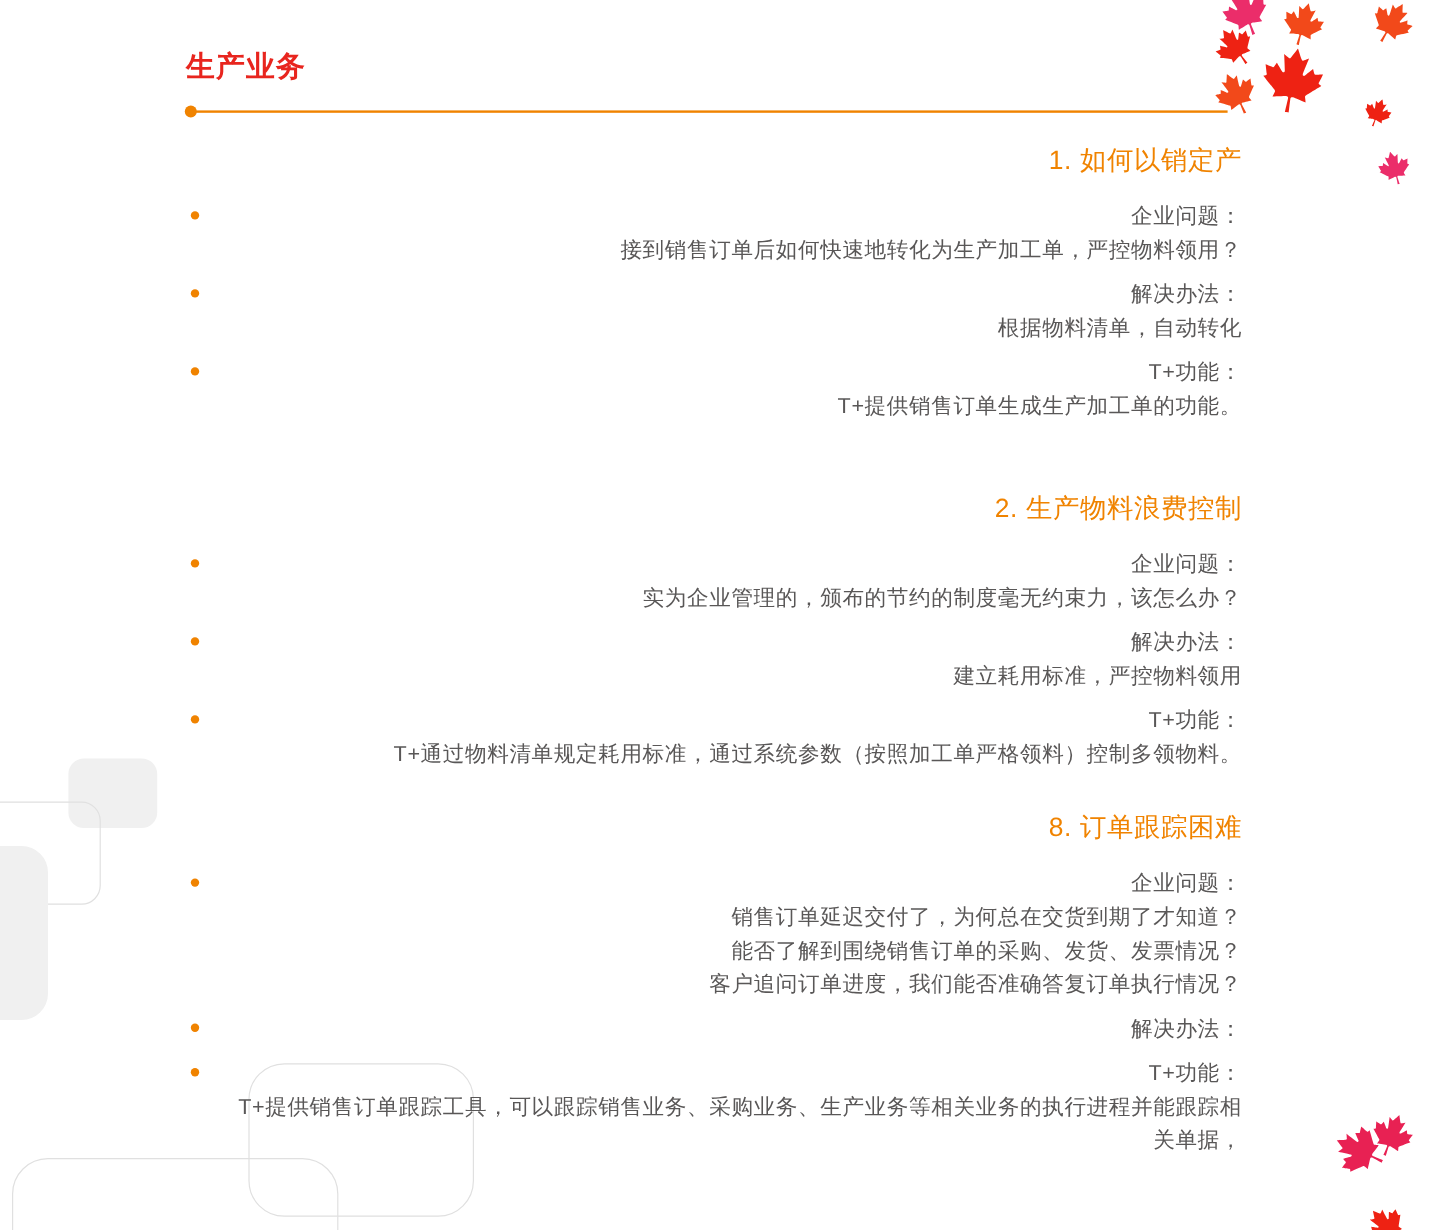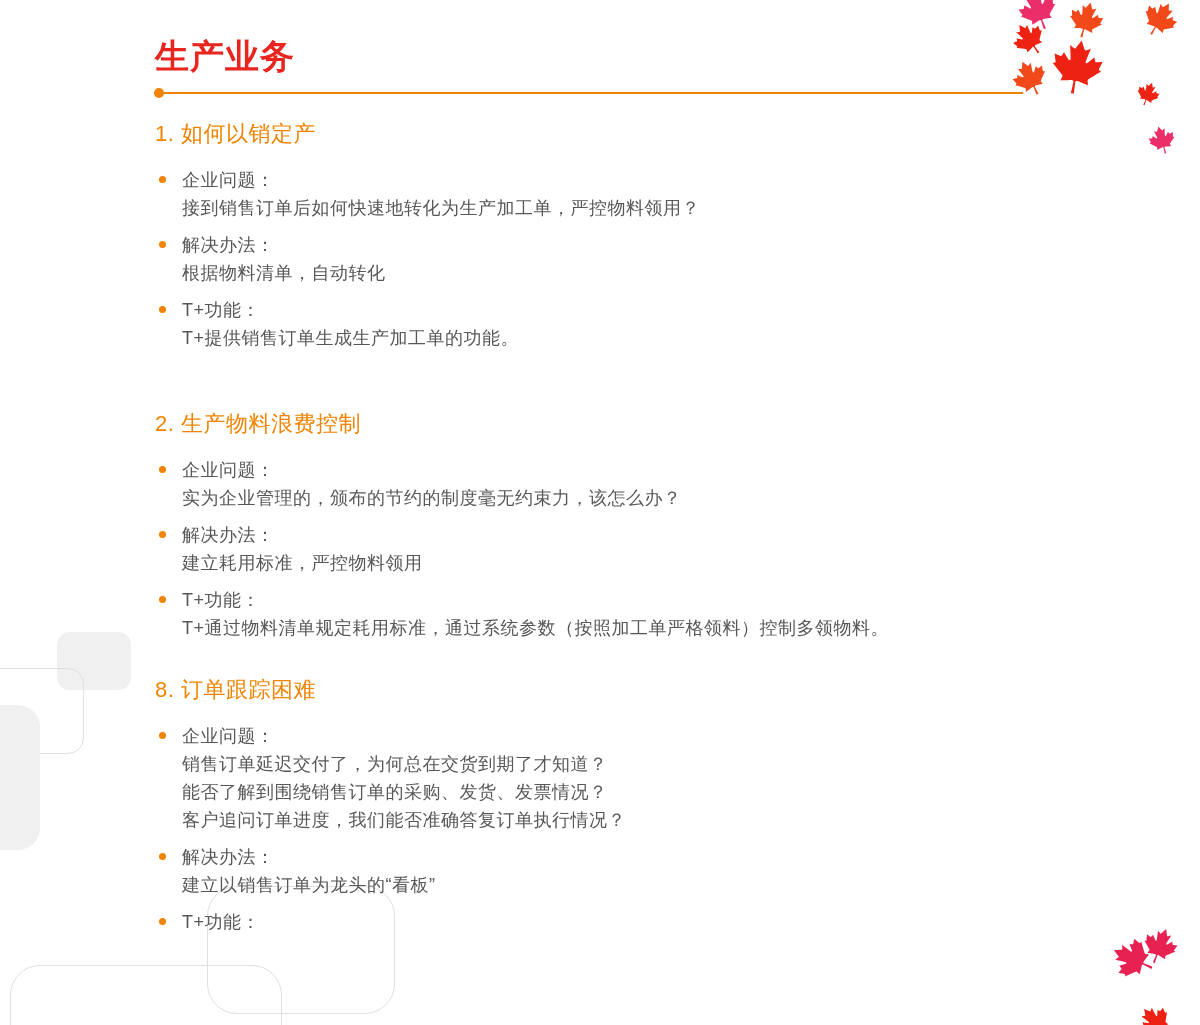--- a/index.html
+++ b/index.html
@@ -23,32 +23,32 @@
   
   .leaf{position:absolute;}
   .leaf svg{display:block;}
   .leaf-red{fill:#ee2213;}
   .leaf-orange{fill:#f2491a;}
   .leaf-pink{fill:#eb2d6a;}
   .leaf-crimson{fill:#e82153;}
   
   .content{position:absolute;left:155px;top:36px;width:880px;}
   .page-title{
-    margin:0;font-size:34px;line-height:40px;
+    margin:0;font-size:24px;line-height:40px;
     font-weight:600;color:#e8251e;letter-spacing:1px;
   }
   .title-rule{
     position:relative;margin-top:16px;width:868px;height:2px;
     background:#f08300;
   }
   .title-rule .dot{
     position:absolute;left:-1px;top:-4px;width:10px;height:10px;
     border-radius:50%;background:#f08300;
   }
-  .section{margin:0;}
+  .section{margin:0;text-align:right;}
   .section-heading{
     margin:0;font-size:22px;line-height:28px;
     font-weight:500;color:#f08300;letter-spacing:0.5px;
   }
   .sec-1 .section-heading{margin-top:26px;}
   .sec-2 .section-heading{margin-top:58px;}
   .sec-3 .section-heading{margin-top:34px;}
   .items{margin-top:18px;}
   .item{position:relative;padding-left:27px;margin-bottom:9px;}
   .bullet{
@@ -187,23 +187,23 @@
         <div class="item">
           <span class="bullet"></span>
           <div class="item-label">企业问题：</div>
           <div class="item-line">销售订单延迟交付了，为何总在交货到期了才知道？</div>
           <div class="item-line">能否了解到围绕销售订单的采购、发货、发票情况？</div>
           <div class="item-line">客户追问订单进度，我们能否准确答复订单执行情况？</div>
         </div>
         <div class="item">
           <span class="bullet"></span>
           <div class="item-label">解决办法：</div>
-          <div class="item-line">建立以销售订单为龙头的“看板”</div>
         </div>
         <div class="item">
           <span class="bullet"></span>
           <div class="item-label">T+功能：</div>
+          <div class="item-line">T+提供销售订单跟踪工具，可以跟踪销售业务、采购业务、生产业务等相关业务的执行进程并能跟踪相关单据，</div>
         </div>
       </div>
     </section>
 
   </div>
 </div>
 
 </body></html>

